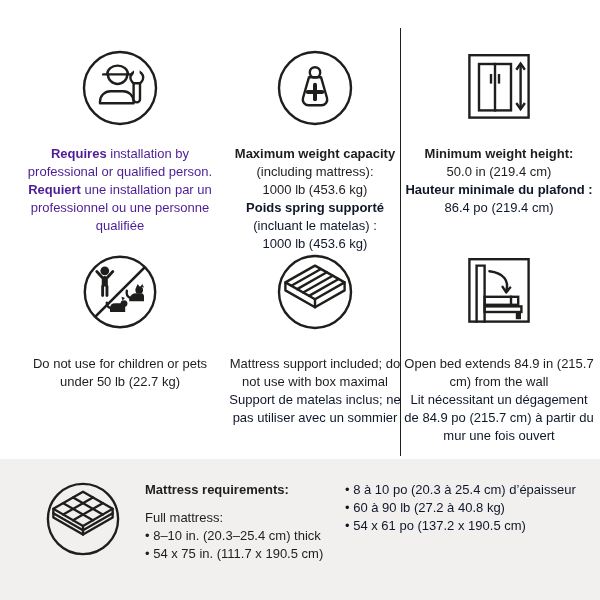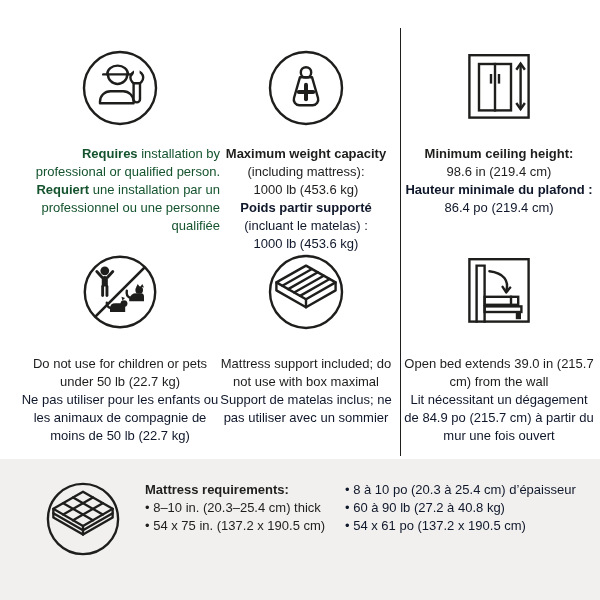--- a/index.html
+++ b/index.html
@@ -1,30 +1,30 @@
 <!DOCTYPE html>
 <html><head>
 <meta charset="utf-8">
 <style>
   html,body{margin:0;padding:0;}
   body{width:600px;height:600px;background:#ffffff;font-family:"Liberation Sans",sans-serif;position:relative;overflow:hidden;}
   .stage{position:absolute;inset:0;width:600px;height:600px;}
   .cell{position:absolute;text-align:center;}
   .c1{left:20px;width:200px;}
-  .c2{left:213px;width:186px;}
+  .c2{left:222px;width:186px;}
   .c3{left:403px;width:192px;}
   .r1{top:48px;}
   .r2{top:252px;}
   .icon-wrap{height:80px;display:flex;justify-content:center;align-items:center;margin-bottom:17px;}
   .r2 .icon-wrap{margin-bottom:23px;}
   .txt p{margin:0;font-size:13px;line-height:18px;}
   .blk{color:#1e1e1c;}
   .gry{color:#0f172a;}
   .red{color:#e8192d;}
-  .red p{color:#14532d;text-align:right;}
+  .red p{color:#4c1d95;}
   .b{font-weight:bold;}
   .divider{position:absolute;left:400px;top:28px;width:1px;height:428px;background:#1e1e1c;}
   .band{position:absolute;left:0;top:459px;width:600px;height:167px;background:#f1f0ee;}
   .band-icon{position:absolute;left:44px;top:21px;}
   .mblock{position:absolute;top:22px;}
   .mblock p{margin:0;font-size:13px;line-height:18px;}
   .mblock .sub{margin-top:10px;}
   .men{left:145px;}
   .mfr{left:345px;}
   svg{display:block;}
@@ -60,42 +60,42 @@
         <circle cx="50" cy="30.5" r="6.5"></circle>
         <path d="M42.5 36.5 h15 l7.5 26 a7 7 0 0 1 -6.8 9 h-16.4 a7 7 0 0 1 -6.8 -9 z"></path>
         <line x1="50" y1="46" x2="50" y2="64" stroke-width="5"></line>
         <line x1="41" y1="55" x2="59" y2="55" stroke-width="5"></line>
       </svg>
     </div>
     <div class="txt">
       <p class="b blk">Maximum weight capacity</p>
       <p class="blk">(including mattress):</p>
       <p class="blk">1000 lb (453.6 kg)</p>
-      <p class="b gry">Poids partir supporté</p>
+      <p class="b gry">Poids spring supporté</p>
       <p class="gry">(incluant le matelas) :</p>
       <p class="gry">1000 lb (453.6 kg)</p>
     </div>
   </div>
 
   <div class="cell c3 r1">
     <div class="icon-wrap">
       <svg width="80" height="80" viewBox="0 0 100 100" fill="none" stroke="#1e1e1c" stroke-width="3" stroke-linecap="square" stroke-linejoin="miter">
         <rect x="13" y="9" width="74" height="78"></rect>
         <rect x="25" y="20" width="40" height="58"></rect>
         <line x1="45" y1="20" x2="45" y2="78"></line>
         <line x1="40" y1="34" x2="40" y2="43"></line>
         <line x1="50" y1="34" x2="50" y2="43"></line>
         <line x1="77" y1="21" x2="77" y2="75"></line>
         <path d="M72.5 26 L77 19.5 L81.5 26" fill="none"></path>
         <path d="M72.5 70 L77 76.5 L81.5 70" fill="none"></path>
       </svg>
     </div>
     <div class="txt">
-      <p class="b blk">Minimum ceiling height:</p>
-      <p class="blk">98.6 in (219.4 cm)</p>
+      <p class="b blk">Minimum weight height:</p>
+      <p class="blk">50.0 in (219.4 cm)</p>
       <p class="b gry">Hauteur minimale du plafond :</p>
       <p class="gry">86.4 po (219.4 cm)</p>
     </div>
   </div>
 
   <div class="cell c1 r2">
     <div class="icon-wrap">
       <svg width="80" height="80" viewBox="0 0 100 100" fill="none" stroke="#1e1e1c" stroke-width="3" stroke-linecap="round" stroke-linejoin="round">
         <circle cx="50" cy="50" r="44"></circle>
         <circle cx="31" cy="23.5" r="5.5" fill="#1e1e1c" stroke="none"></circle>
@@ -111,21 +111,20 @@
         <path d="M62 57 q-4.5 -2 -3.5 -8.5" stroke-width="3"></path>
         <path d="M37.5 70.5 q0 -6.5 6.5 -6.5 h8 q4.5 0 4.5 5.5 v5.5 h-19 z" fill="#1e1e1c" stroke="none"></path>
         <circle cx="55" cy="64.5" r="4.3" fill="#1e1e1c" stroke="none"></circle>
         <path d="M53 60.5 l-1.2 -4.5 4.5 1.5 z" fill="#1e1e1c" stroke="none"></path>
         <path d="M38 70 q-4.5 -1 -4.5 -6.5" stroke-width="3"></path>
         <line x1="19.5" y1="80.5" x2="80.5" y2="19.5" stroke-width="3.4"></line>
       </svg>
     </div>
     <div class="txt">
       <p class="blk">Do not use for children or pets under 50 lb (22.7 kg)</p>
-      <p class="gry">Ne pas utiliser pour les enfants ou les animaux de compagnie de moins de 50 lb (22.7 kg)</p>
     </div>
   </div>
 
   <div class="cell c2 r2">
     <div class="icon-wrap">
       <svg width="80" height="80" viewBox="0 0 100 100" fill="none" stroke="#1e1e1c" stroke-width="3" stroke-linecap="round" stroke-linejoin="round">
         <circle cx="50" cy="50" r="45"></circle>
         <path d="M50 17 L87 38 L50 59 L13 38 Z"></path>
         <path d="M20.4 42.2 L57.4 21.2"></path>
         <path d="M27.8 46.4 L64.8 25.4"></path>
@@ -148,43 +147,44 @@
         <path d="M22 87 V17 h10 V87"></path>
         <rect x="32" y="56" width="42" height="10"></rect>
         <line x1="65" y1="56" x2="65" y2="66"></line>
         <rect x="32" y="68" width="46" height="7"></rect>
         <rect x="71" y="75" width="6.5" height="9" fill="#1e1e1c" stroke="none"></rect>
         <path d="M38 24 C56 26 63 36 59 49" stroke-linecap="round"></path>
         <path d="M54.5 43.5 L59 50.5 L64 44.5" stroke-linecap="round" stroke-linejoin="round"></path>
       </svg>
     </div>
     <div class="txt">
-      <p class="blk">Open bed extends 39.0 in (215.7 cm) from the wall</p>
+      <p class="blk">Open bed extends 84.9 in (215.7 cm) from the wall</p>
       <p class="gry">Lit nécessitant un dégagement de 84.9 po (215.7 cm) à partir du mur une fois ouvert</p>
     </div>
   </div>
 
   <div class="divider"></div>
 
   <div class="band">
     <svg class="band-icon" width="78" height="78" viewBox="0 0 100 100" fill="none" stroke="#1e1e1c" stroke-width="3" stroke-linecap="round" stroke-linejoin="round">
       <circle cx="50" cy="50" r="45"></circle>
       <path d="M50 15 L88 37 L50 59 L12 37 Z"></path>
       <path d="M37.3 22.3 L75.3 44.3"></path>
       <path d="M24.7 29.7 L62.7 51.7"></path>
       <path d="M62.7 22.3 L24.7 44.3"></path>
       <path d="M75.3 29.7 L37.3 51.7"></path>
       <path d="M12 37 v11 L50 70 L88 48 v-11"></path>
       <path d="M50 59 v11"></path>
       <path d="M12 42.5 L50 64.5 L88 42.5"></path>
     </svg>
     <div class="mblock men">
       <p class="b blk">Mattress requirements:</p>
+      <p class="blk sub">Full mattress:</p>
       <p class="blk">• 8–10 in. (20.3–25.4 cm) thick</p>
-      <p class="blk">• 54 x 75 in. (137.2 x 190.5 cm)</p>
+      <p class="blk">• 54 x 75 in. (111.7 x 190.5 cm)</p>
     </div>
     <div class="mblock mfr">
       <p class="gry">• 8 à 10 po (20.3 à 25.4 cm) d’épaisseur</p>
       <p class="gry">• 60 à 90 lb (27.2 à 40.8 kg)</p>
       <p class="gry">• 54 x 61 po (137.2 x 190.5 cm)</p>
     </div>
   </div>
 
 </div>
 

